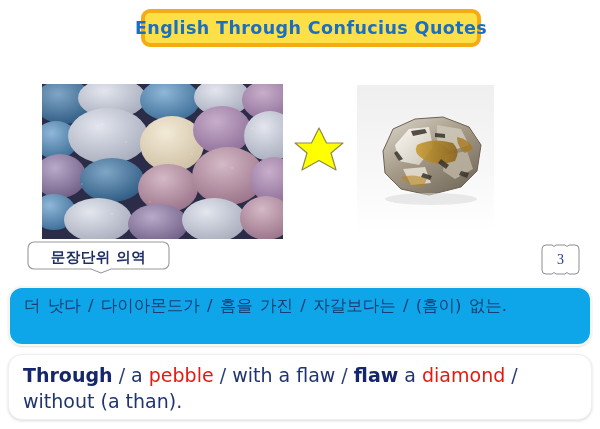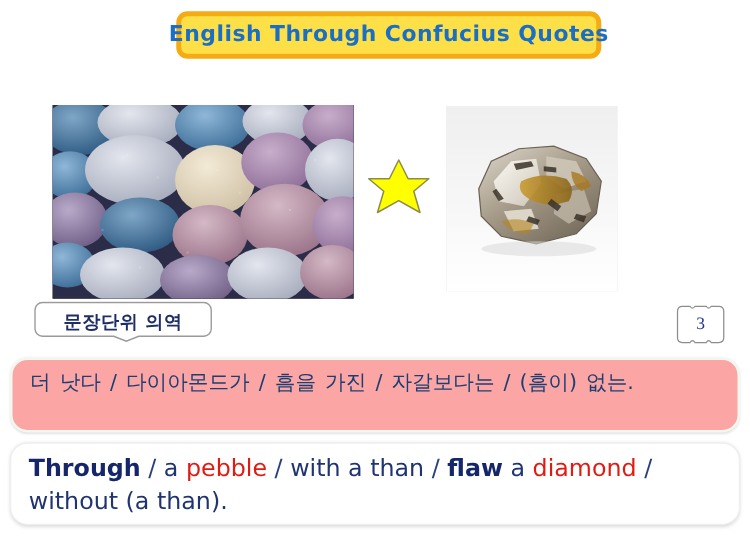--- a/index.html
+++ b/index.html
@@ -123,21 +123,21 @@
   }
 
   
   .korean-box {
     position: absolute;
     left: 8px;
     top: 286px;
     width: 584px;
     height: 60px;
     box-sizing: border-box;
-    background: #fca5a5;
+    background: #0ea5e9;
     border: 2px solid #f2f7ef;
     border-radius: 14px;
     box-shadow: 0 1px 2px rgba(0,0,0,0.12);
     padding: 7px 14px 0 14px;
   }
   .korean-text {
     color: #1c3f73;
     font-size: 16.5px;
     line-height: 1.32;
     font-family: "DejaVu Sans", sans-serif;
@@ -313,14 +313,14 @@
     <path d="M2 6 Q2 2 6 2 L12 2 Q14 5 16 2 L25 2 Q27 5 29 2 L35 2 Q39 2 39 6 L39 27 Q39 31 35 31 L29 31 Q27 28 25 31 L16 31 Q14 28 12 31 L6 31 Q2 31 2 27 Z" fill="#ffffff" stroke="#8d8d8d" stroke-width="1"></path>
   </svg>
   <span class="page-badge-text">3</span>
 </div>
 
 <div class="korean-box">
   <div class="korean-text">더 낫다 / 다이아몬드가 / 흠을 가진 / 자갈보다는 / (흠이) 없는.</div>
 </div>
 
 <div class="english-box">
-  <div class="english-text"><span class="en-bold">Through</span> <span class="en-sep">/</span> <span>a</span> <span class="en-red">pebble</span> <span class="en-sep">/</span> <span>with a than</span> <span class="en-sep">/</span> <span class="en-bold">flaw</span> <span>a</span> <span class="en-red">diamond</span> <span class="en-sep">/</span> <span>without (a than).</span></div>
+  <div class="english-text"><span class="en-bold">Through</span> <span class="en-sep">/</span> <span>a</span> <span class="en-red">pebble</span> <span class="en-sep">/</span> <span>with a flaw</span> <span class="en-sep">/</span> <span class="en-bold">flaw</span> <span>a</span> <span class="en-red">diamond</span> <span class="en-sep">/</span> <span>without (a than).</span></div>
 </div>
 
 </body></html>

